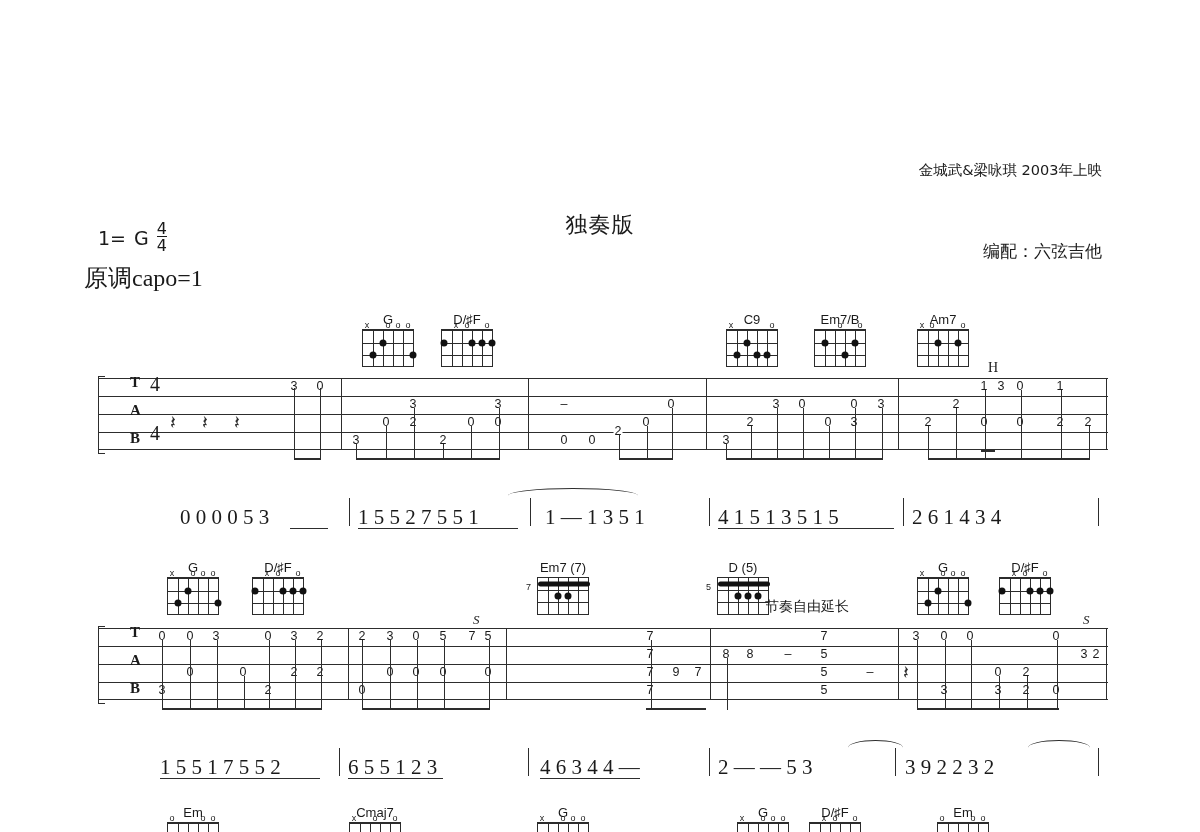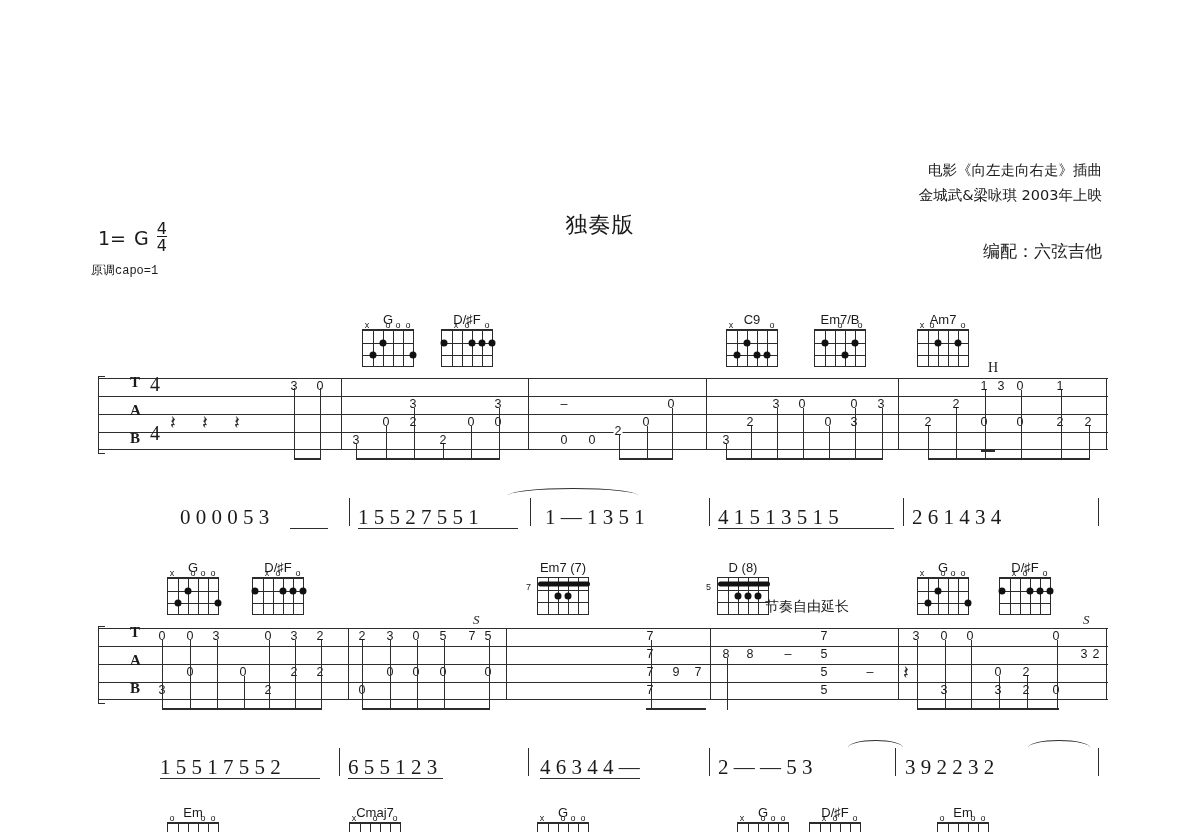--- a/index.html
+++ b/index.html
@@ -69,23 +69,23 @@
     display: inline-block;
     text-align: center;
     line-height: 15px;
     font-size: 16px;
     transform: translateY(-1px);
   }
   .timesig .num { display: block; }
   .timesig .den { display: block; border-top: 1.6px solid #1a1a1a; padding-top: 1px; }
   .origkey {
     position: absolute;
-    left: 91px; top: 262px;
-    font-size: 12px;
-    font-family: Liberation Mono, monospace;
+    left: 84px; top: 262px;
+    font-size: 24px;
+    font-family: Liberation Serif, serif;
   }
 
   
   .chord {
     position: absolute;
     width: 60px;
     font-family: "Liberation Sans", sans-serif;
   }
   .chord .cname {
     font-size: 13px;
@@ -225,21 +225,20 @@
   }
 </style>
 </head>
 <body>
 
 <div class="sheet">
 
   <div class="subtitle">独奏版</div>
 
   <div class="credits">
-    <div>电影《向左走向右走》插曲</div>
     <div>金城武&amp;梁咏琪  2003年上映</div>
   </div>
   <div class="arranger">编配：六弦吉他</div>
 
   <div class="keyline">
     <span>1=</span>
     <span>G</span>
     <span class="timesig">
       <span class="num">4</span>
       <span class="den">4</span>
@@ -520,21 +519,21 @@
       <div class="v" style="left:30px"></div>
         <div class="v" style="left:40px"></div>
       <div class="h" style="top:12px"></div>
         <div class="h" style="top:24px"></div>
       <div class="barre" style="left:0; top:6px; width:52px;"></div>
       <div class="dot" style="left:20px; top:18px"></div>
       <div class="dot" style="left:30px; top:18px"></div>
     </div>
   </div>
   <div class="chord" style="left:713px; top:560px;">
-    <div class="cname">D (8)</div>
+    <div class="cname">D (5)</div>
     <div class="grid nonut">
       <div class="fretno">5</div>
       <div class="v" style="left:10px"></div>
         <div class="v" style="left:20px"></div>
       <div class="v" style="left:30px"></div>
         <div class="v" style="left:40px"></div>
       <div class="h" style="top:12px"></div>
         <div class="h" style="top:24px"></div>
       <div class="barre" style="left:0; top:6px; width:52px;"></div>
       <div class="dot" style="left:20px; top:18px"></div>

